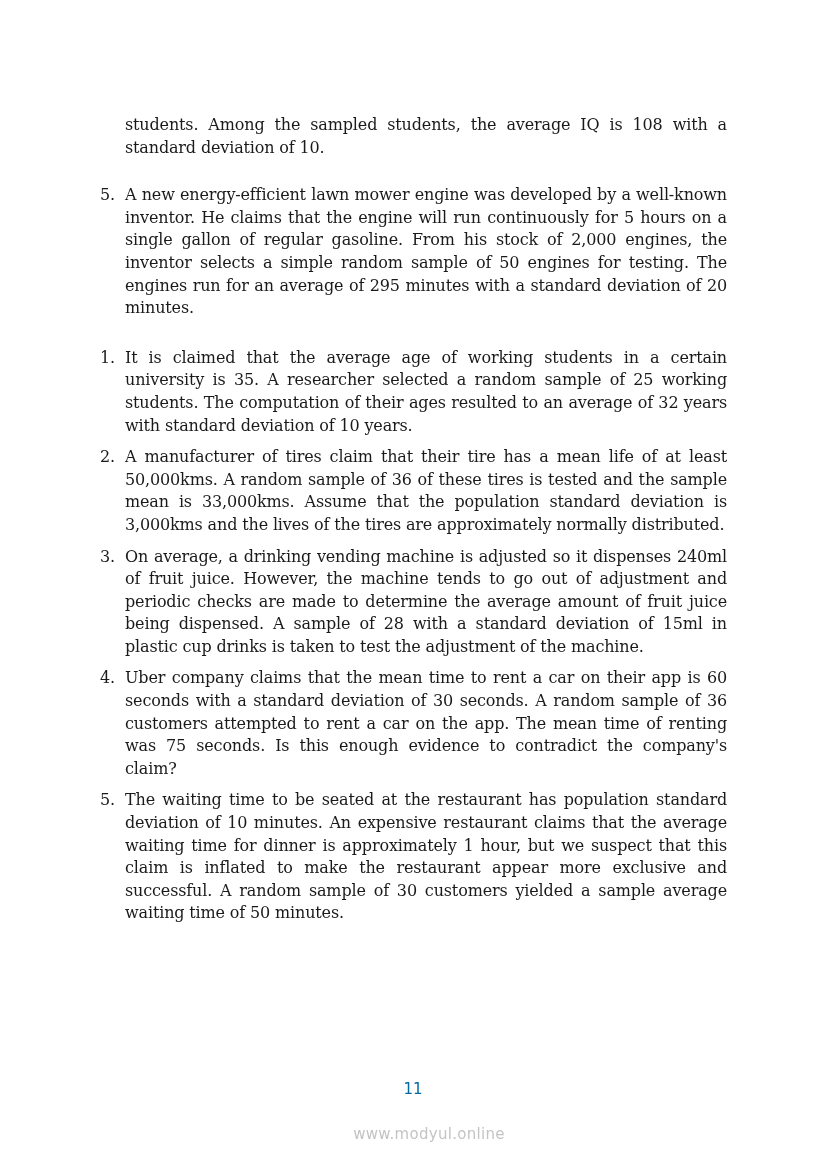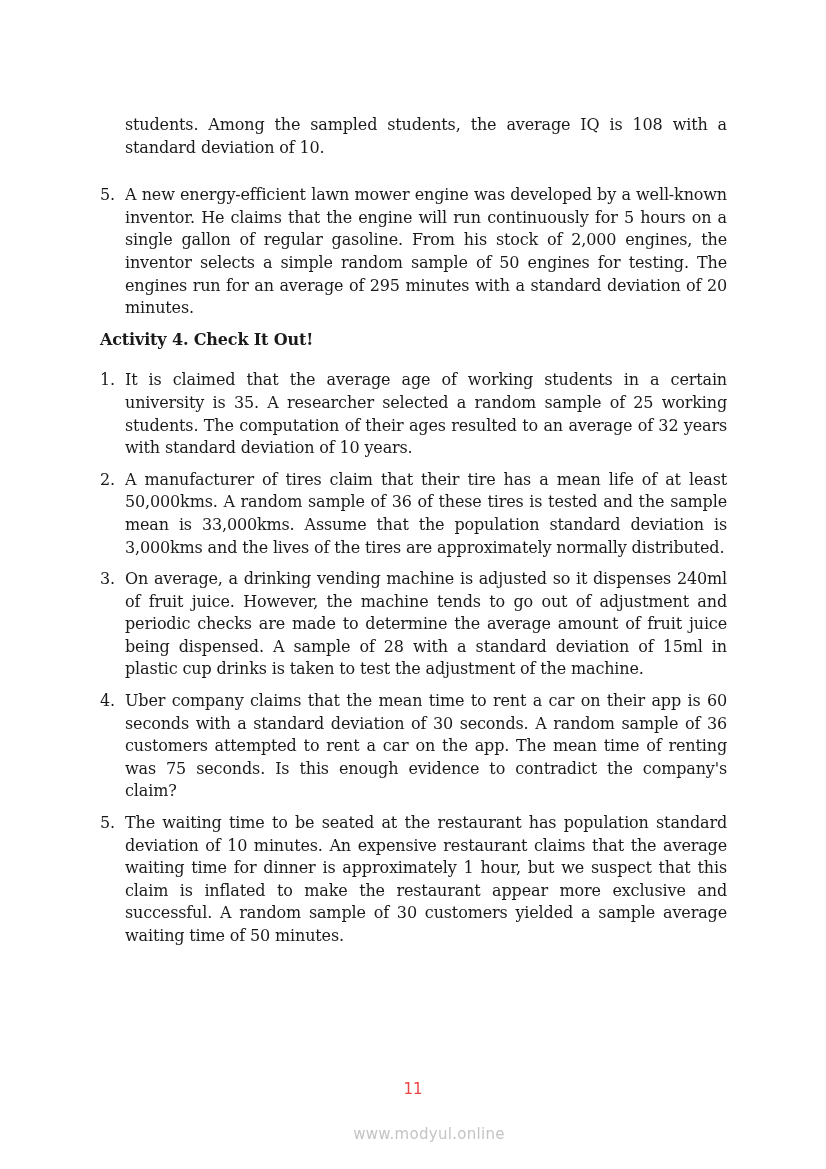--- a/index.html
+++ b/index.html
@@ -46,21 +46,21 @@
   .bold { font-weight: bold; }
   .gap-s { height: 9px; }
   .page-number {
     position: absolute;
     left: 0;
     width: 826px;
     top: 1080px;
     text-align: center;
     font-family: "DejaVu Sans", "Liberation Sans", sans-serif;
     font-size: 15px;
-    color: #ef4444;
+    color: #0369a1;
   }
   .watermark {
     position: absolute;
     left: 0;
     width: 826px;
     top: 1125px;
     text-align: center;
     font-family: "DejaVu Sans", "Liberation Sans", sans-serif;
     font-size: 15px;
     color: #c4c4c4;
@@ -77,21 +77,20 @@
 
   <div class="gap-s"></div>
 
   <div class="item">
     <span class="num">5.</span>
     <span>A new energy-efficient lawn mower engine was developed by a well-known inventor. He claims that the engine will run continuously for 5 hours on a single gallon of regular gasoline. From his stock of 2,000 engines, the inventor selects a simple random sample of 50 engines for testing. The engines run for an average of 295 minutes with a standard deviation of 20 minutes.</span>
   </div>
 
   <div class="gap-s"></div>
 
-  <p class="heading">Activity 4. Check It Out!</p>
 
   <div class="gap-s"></div>
 
 
   <div class="gap-s"></div>
 
   <div class="item">
     <span class="num">1.</span>
     <span>It is claimed that the average age of working students in a certain university is 35. A researcher selected a random sample of 25 working students. The computation of their ages resulted to an average of 32 years with standard deviation of 10 years.</span>
   </div>

